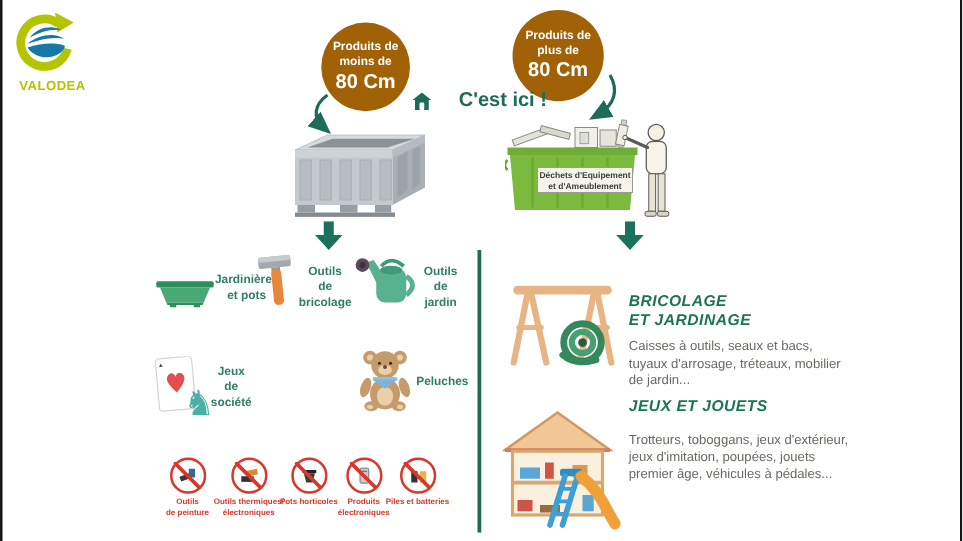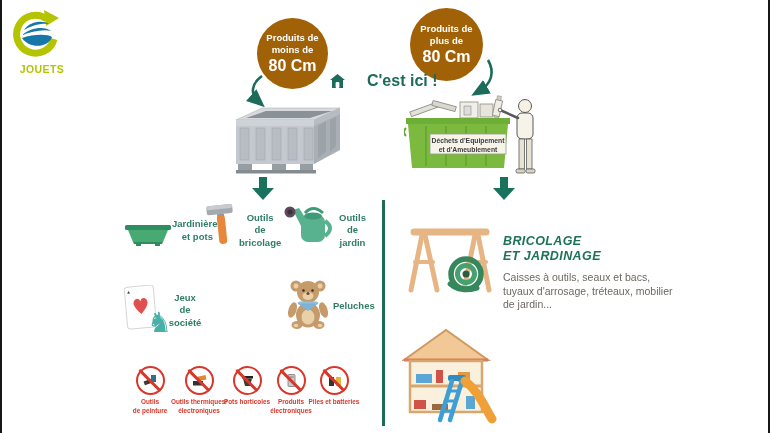--- a/index.html
+++ b/index.html
@@ -82,21 +82,21 @@
   <div class="edge r"></div>
 
   <div class="logo">
     <svg width="48" height="52" viewBox="0 0 48 52">
       <path d="M35 9 A19 19 0 1 0 42 29" stroke="#b5c400" stroke-width="7" fill="none"></path>
       <polygon points="32,0 47,8 34,16" fill="#b5c400"></polygon>
       <path d="M12 20 C18 11 31 10 37 14 C28 13 19 16 12 20 Z" fill="#1777a8"></path>
       <path d="M10 25 C19 17 33 16 39 21 C30 19 19 22 10 25 Z" fill="#1777a8"></path>
       <path d="M10 28 C21 24 36 24 40 27 C37 37 18 40 10 28 Z" fill="#1777a8"></path>
     </svg>
-    <div class="brand">JOUETS</div>
+    <div class="brand">VALODEA</div>
   </div>
 
   <div class="circle c1">
     <div class="c-top">Produits de
 moins de</div>
     <div class="c-size">80 Cm</div>
   </div>
   <div class="circle c2">
     <div class="c-top">Produits de
 plus de</div>
@@ -355,13 +355,17 @@
     <rect x="46" y="49" width="18" height="6" rx="2" fill="#2f8cc0"></rect>
     <g stroke="#3d9fd6" stroke-linecap="round">
       <line x1="50" y1="55" x2="38" y2="94" stroke-width="4.5"></line>
       <line x1="60" y1="55" x2="48" y2="94" stroke-width="4.5"></line>
       <line x1="46" y1="65" x2="56" y2="65" stroke-width="3"></line>
       <line x1="43" y1="75" x2="53" y2="75" stroke-width="3"></line>
       <line x1="40" y1="85" x2="50" y2="85" stroke-width="3"></line>
     </g>
     <path d="M63 55 C77 66 81 78 90 93" stroke="#f0a038" stroke-width="9" fill="none" stroke-linecap="round"></path>
   </svg>
+  <div class="rtext rt2">
+    <div class="rtitle">JEUX ET JOUETS</div>
+    <div class="rbody">Trotteurs, toboggans, jeux d'extérieur, jeux d'imitation, poupées, jouets premier âge, véhicules à pédales...</div>
+  </div>
 </div>
 
 </body></html>

